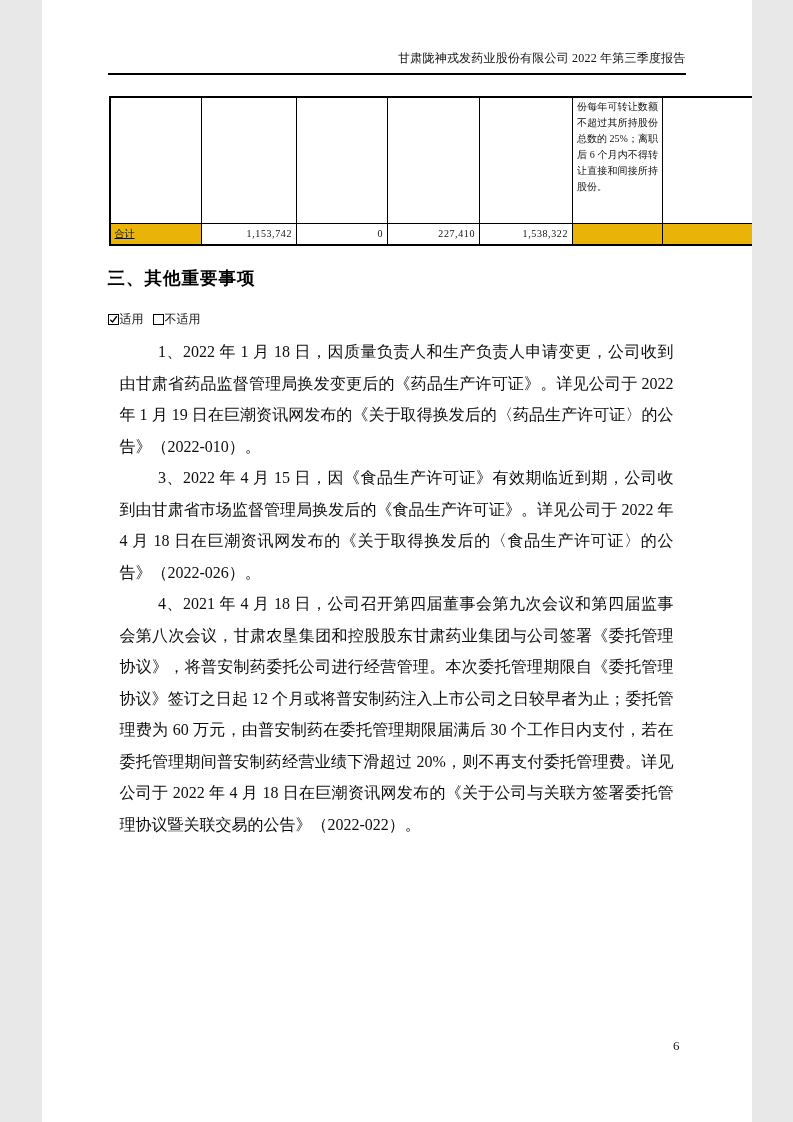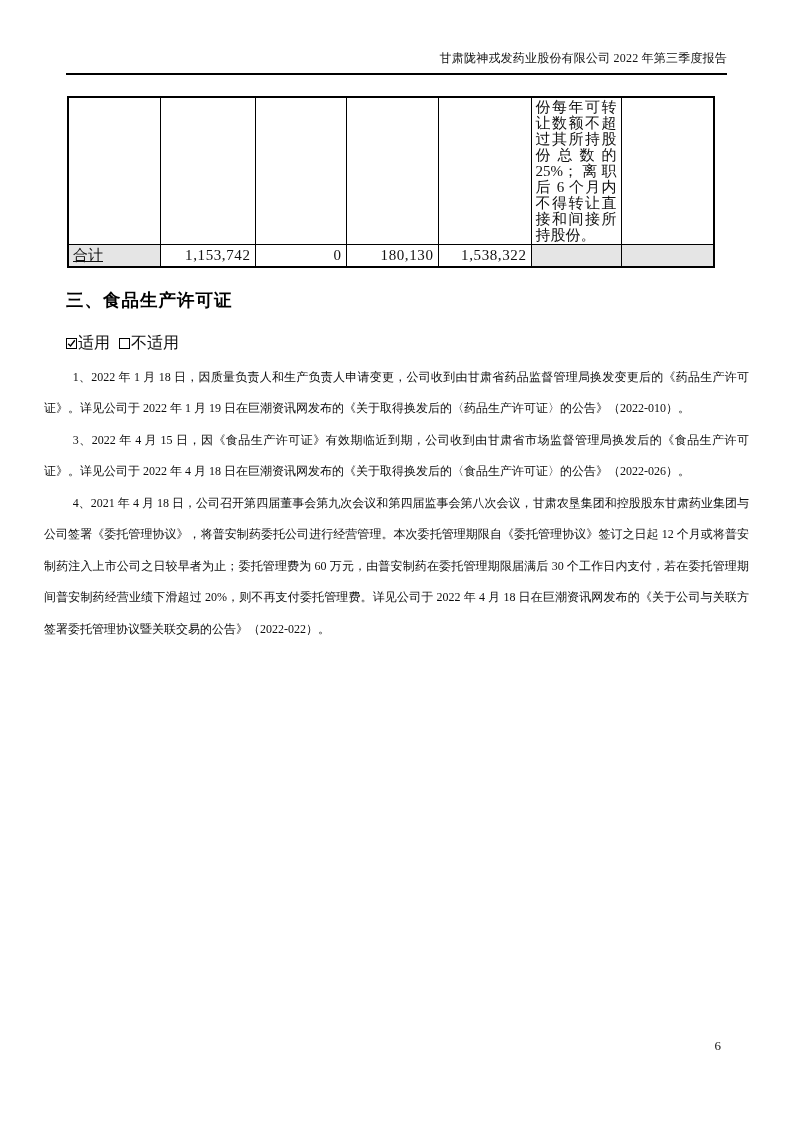--- a/index.html
+++ b/index.html
@@ -1,18 +1,18 @@
 <!DOCTYPE html>
 <html><head>
 <meta charset="utf-8">
 <style>
   html,body{margin:0;padding:0;background:#e8e8e8;}
   .page{
     position:relative;
-    width:793px;height:1122px;
+    width:710px;height:1122px;
     margin:0 auto;
     background:#ffffff;
     color:#111111;
     font-family:"Liberation Serif","DejaVu Serif",serif;
     overflow:hidden;
     box-sizing:border-box;
   }
   
   .header{
     margin:0 66px;
@@ -26,71 +26,71 @@
     letter-spacing:0.2px;
     white-space:nowrap;
   }
   
   .doc-table{
     margin:21px 66px 0 67px;
     width:646px;
     border-collapse:collapse;
     table-layout:fixed;
     border:2px solid #000;
-    font-size:15px;
+    font-size:10px;
   }
   .doc-table td{
     border:1px solid #000;
     vertical-align:top;
     padding:1px 4px;
     overflow:hidden;
   }
   .row-tall{height:126px;}
   .cell-note{
     line-height:16px;
     text-align:justify;
     padding-top:2px;
   }
   .row-total{height:22px;}
   .row-total td{vertical-align:middle;padding-top:0;padding-bottom:0;}
-  .shaded{background:#e5e5e5;text-decoration:underline;}
+  .shaded{background:#eab308;text-decoration:underline;}
   .label-cell{padding-left:6px;}
   .num{text-align:right;letter-spacing:0.6px;padding-right:6px;}
   
   .section-heading{
     margin:20px 66px 0;
     font-family:"Liberation Sans","DejaVu Sans",sans-serif;
     font-weight:700;
     font-size:17.5px;
     letter-spacing:1px;
     color:#000;
   }
   
   .applicability{
     margin:21px 66px 0;
-    font-size:16px;
+    font-size:12px;
     display:flex;
     align-items:center;
   }
   .cb{
     display:inline-flex;
     width:11px;height:11px;
     border:1px solid #000;
     box-sizing:border-box;
     align-items:center;
     justify-content:center;
     margin-right:1px;
     background:#fff;
   }
   .cb svg{display:block;}
   .cb-label{margin-right:9px;}
   
   .para{
-    margin:0 44px;
-    font-size:12px;
+    margin:0 78px;
+    font-size:16px;
     line-height:31.5px;
     text-align:justify;
     text-indent:2.4em;
     color:#0d0d0d;
   }
   .para.first{margin-top:8px;}
   .para.gap-before{padding-top:6px;}
   
   .page-number{
     position:absolute;
@@ -126,29 +126,29 @@
         <td></td>
         <td></td>
         <td></td>
         <td class="cell-note">份每年可转让数额不超过其所持股份总数的 25%；离职后 6 个月内不得转让直接和间接所持股份。</td>
         <td></td>
       </tr>
       <tr class="row-total">
         <td class="shaded label-cell">合计</td>
         <td class="num">1,153,742</td>
         <td class="num">0</td>
-        <td class="num">180,130</td>
+        <td class="num">227,410</td>
         <td class="num">1,538,322</td>
         <td class="shaded"></td>
         <td class="shaded"></td>
       </tr>
     </tbody>
   </table>
 
-  <h2 class="section-heading">三、食品生产许可证</h2>
+  <h2 class="section-heading">三、其他重要事项</h2>
 
   <div class="applicability">
     <span class="cb">
       <svg viewBox="0 0 10 10" width="9" height="9" aria-hidden="true">
         <path d="M1.3 5.2 L3.9 7.8 L8.7 1.4" fill="none" stroke="#000" stroke-width="1.5"></path>
       </svg>
     </span>
     <span class="cb-label">适用</span>
     <span class="cb"></span>
     <span class="cb-label">不适用</span>

